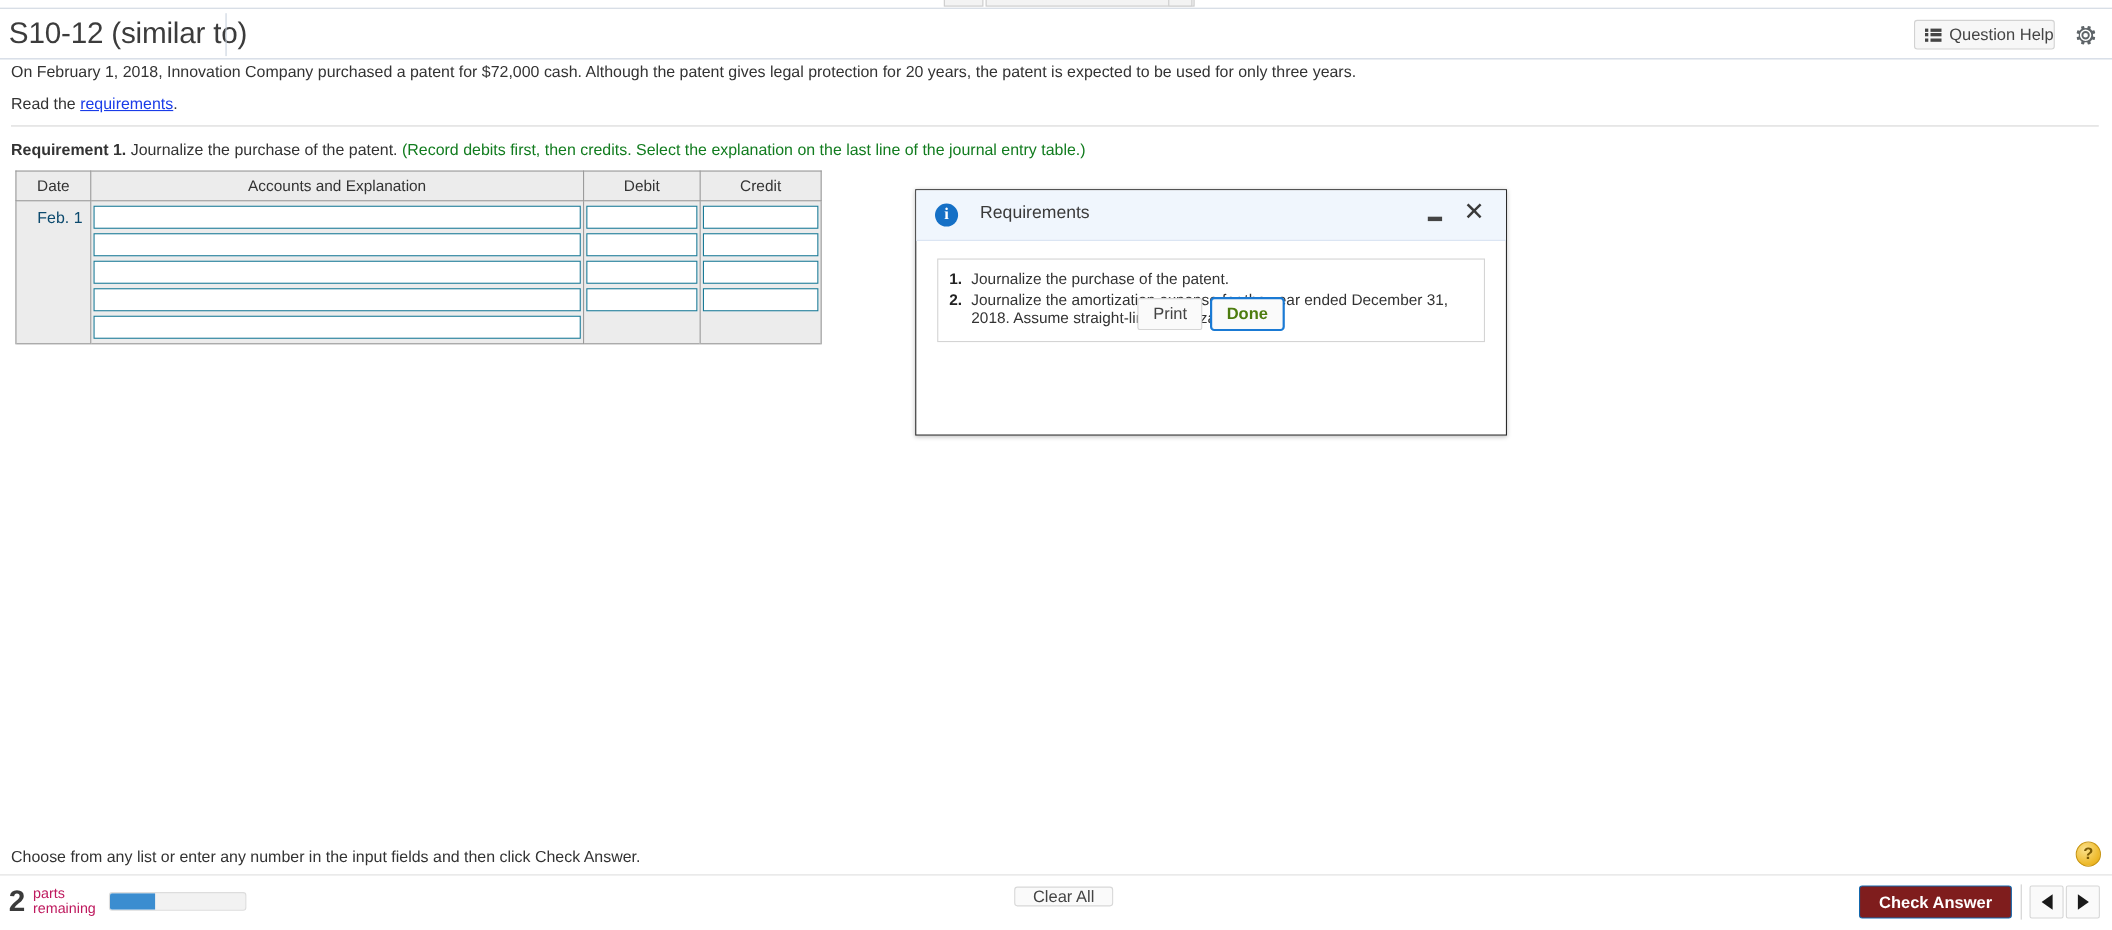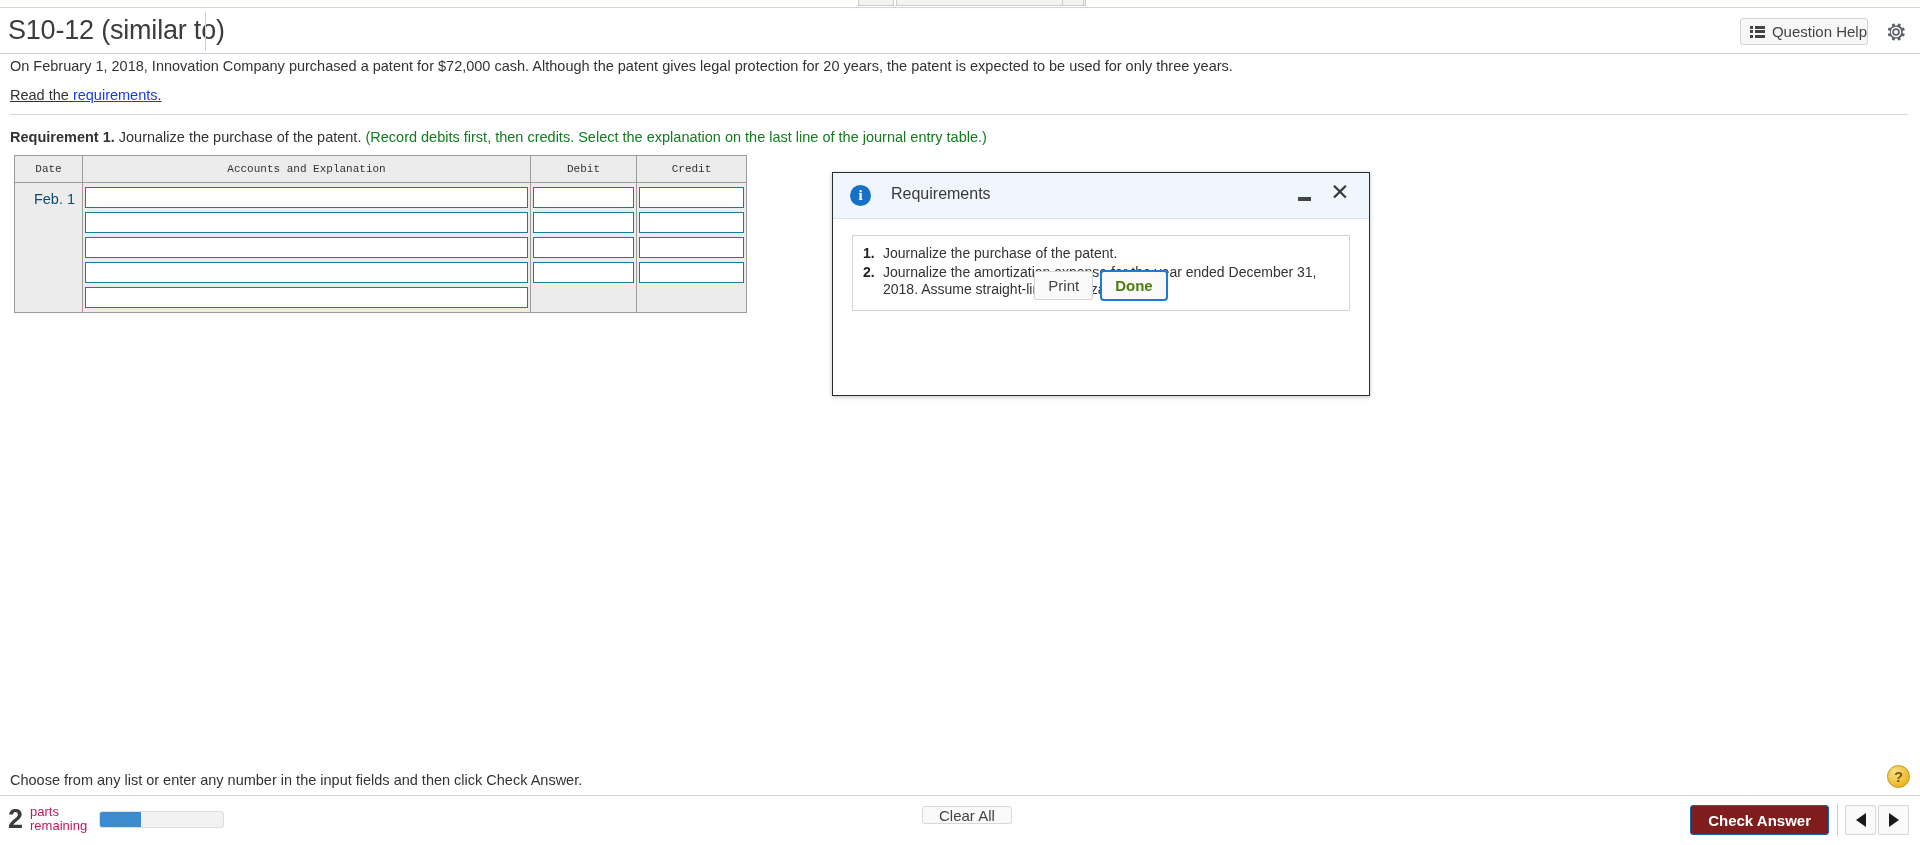--- a/index.html
+++ b/index.html
@@ -68,21 +68,21 @@
     width: 24px; height: 24px; cursor: pointer;
   }
 
   
   #problem-statement {
     position: absolute; left: 10px; top: 58px;
     font-size: 14.5px; color: #333; white-space: nowrap;
   }
   #read-requirements-line {
     position:ottom; position: absolute; left: 10px; top: 87px;
-    font-size: 14.5px; color: #333; white-space: nowrap; text-decoration: underline;
+    font-size: 14.5px; color: #333; white-space: nowrap;
   }
   #requirements-link {
     color: #1a3ce8; text-decoration: underline; cursor: pointer;
   }
   #hr-1 {
     position: absolute; left: 10px; top: 114px; width: 1898px; height: 1px;
     background: #d6d6d6;
   }
   #requirement-line {
     position: absolute; left: 10px; top: 129px;
@@ -94,24 +94,23 @@
   
   #journal-table {
     position: absolute; left: 14px; top: 155px;
     border-collapse: collapse;
     background: #ececec;
     border: 1px solid #9b9b9b;
   }
   #journal-table th {
     background: #ececec;
     border: 1px solid #9b9b9b;
-    font-size: 11px; font-weight: normal; color: #333;
+    font-size: 14px; font-weight: normal; color: #333;
     height: 27px; padding: 0 4px;
     text-align: center;
-    font-family: Liberation Mono, monospace;
   }
   #journal-table td {
     background: #ececec;
     border-left: 1px solid #9b9b9b;
     border-right: 1px solid #9b9b9b;
     padding: 0; vertical-align: top;
   }
   #journal-table td.date-cell {
     text-align: center; font-size: 14.5px; color: #0c4a6e;
     padding-top: 8px; width: 68px; padding-left: 12px;

